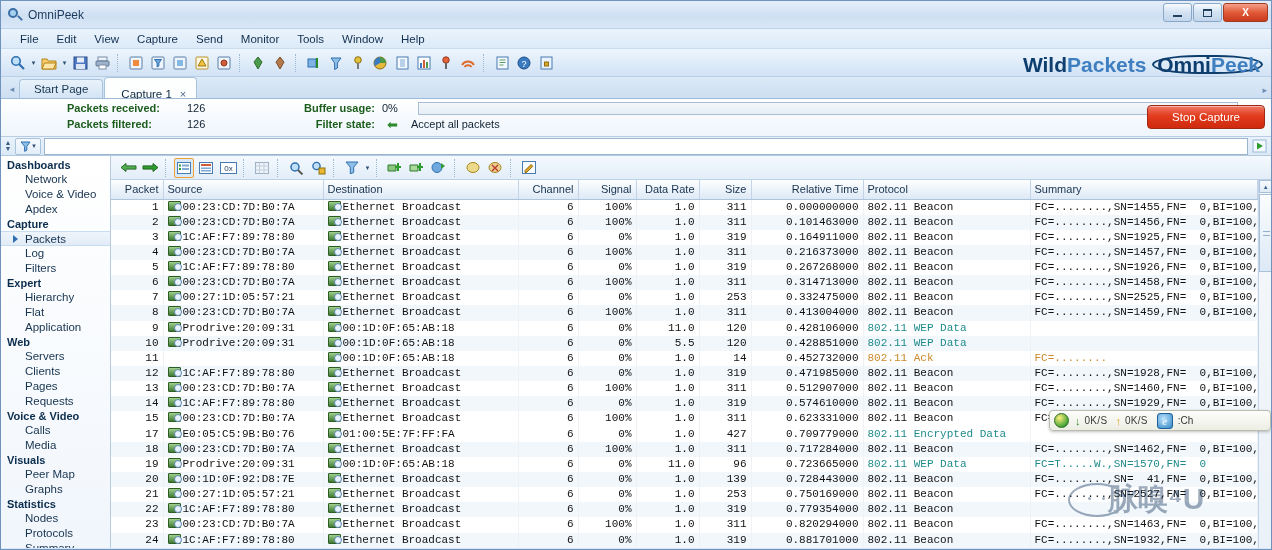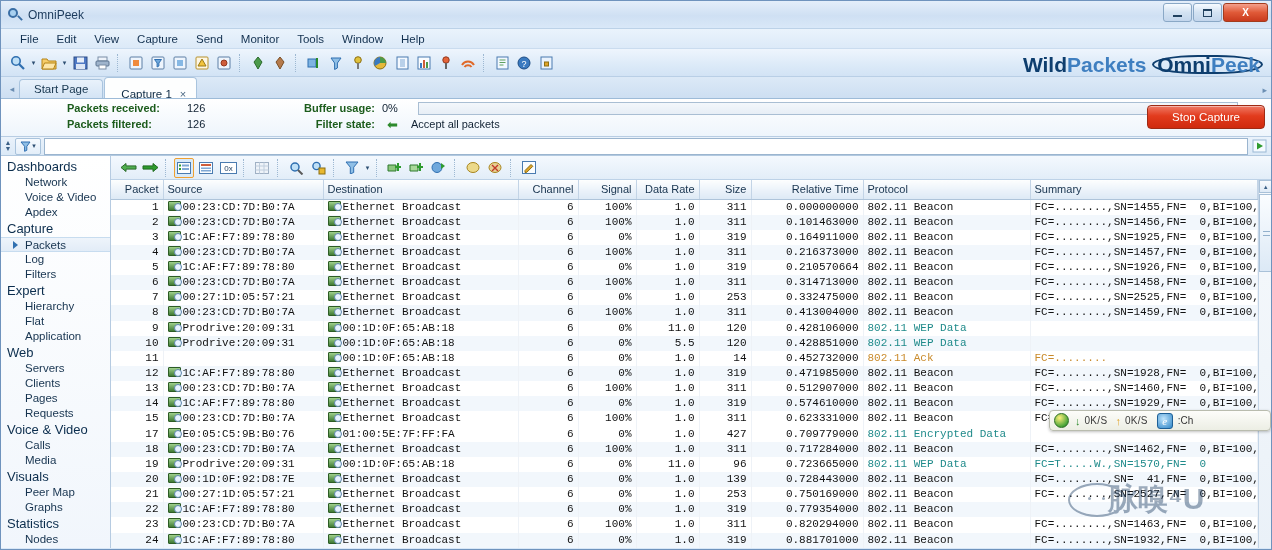--- a/index.html
+++ b/index.html
@@ -213,21 +213,21 @@
     height: 392px;
   }
   .sidebar {
     width: 110px;
     background: linear-gradient(#ffffff, #f1f6fc);
     border-right: 1px solid #b6cbe1;
     padding-top: 2px;
     overflow: hidden;
   }
   .sb-group {
-    font-weight: normal; color: #0b2d4d; font-size: 13px;
+    font-weight: bold; color: #0b2d4d; font-size: 11px;
     padding: 1px 16px 1px 6px;
   }
   .sb-item {
     color: #16334f; font-size: 11.5px;
     padding: 1px 0 1px 24px;
     position: relative; height: 15px;
   }
   .sb-item.selected {
     background: linear-gradient(#eef4fb, #e2ecf7);
     border-top: 1px solid #c7dcef; border-bottom: 1px solid #c7dcef;
@@ -828,21 +828,21 @@
                 <td class="summ ">FC=........,SN=1457,FN=&nbsp;&nbsp;0,BI=100,SSID=TI</td>
               </tr>
               <tr>
                 <td class="num">5</td>
                 <td class="mac"><span class="node-ico"></span>1C:AF:F7:89:78:80</td>
                 <td class="mac"><span class="node-ico"></span>Ethernet Broadcast</td>
                 <td class="num">6</td>
                 <td class="num">0%</td>
                 <td class="num">1.0</td>
                 <td class="num">319</td>
-                <td class="num">0.210570664</td>
+                <td class="num">0.267268000</td>
                 <td class="proto ">802.11 Beacon</td>
                 <td class="summ ">FC=........,SN=1926,FN=&nbsp;&nbsp;0,BI=100,SSID=dl</td>
               </tr>
               <tr class="alt">
                 <td class="num">6</td>
                 <td class="mac"><span class="node-ico"></span>00:23:CD:7D:B0:7A</td>
                 <td class="mac"><span class="node-ico"></span>Ethernet Broadcast</td>
                 <td class="num">6</td>
                 <td class="num">100%</td>
                 <td class="num">1.0</td>

